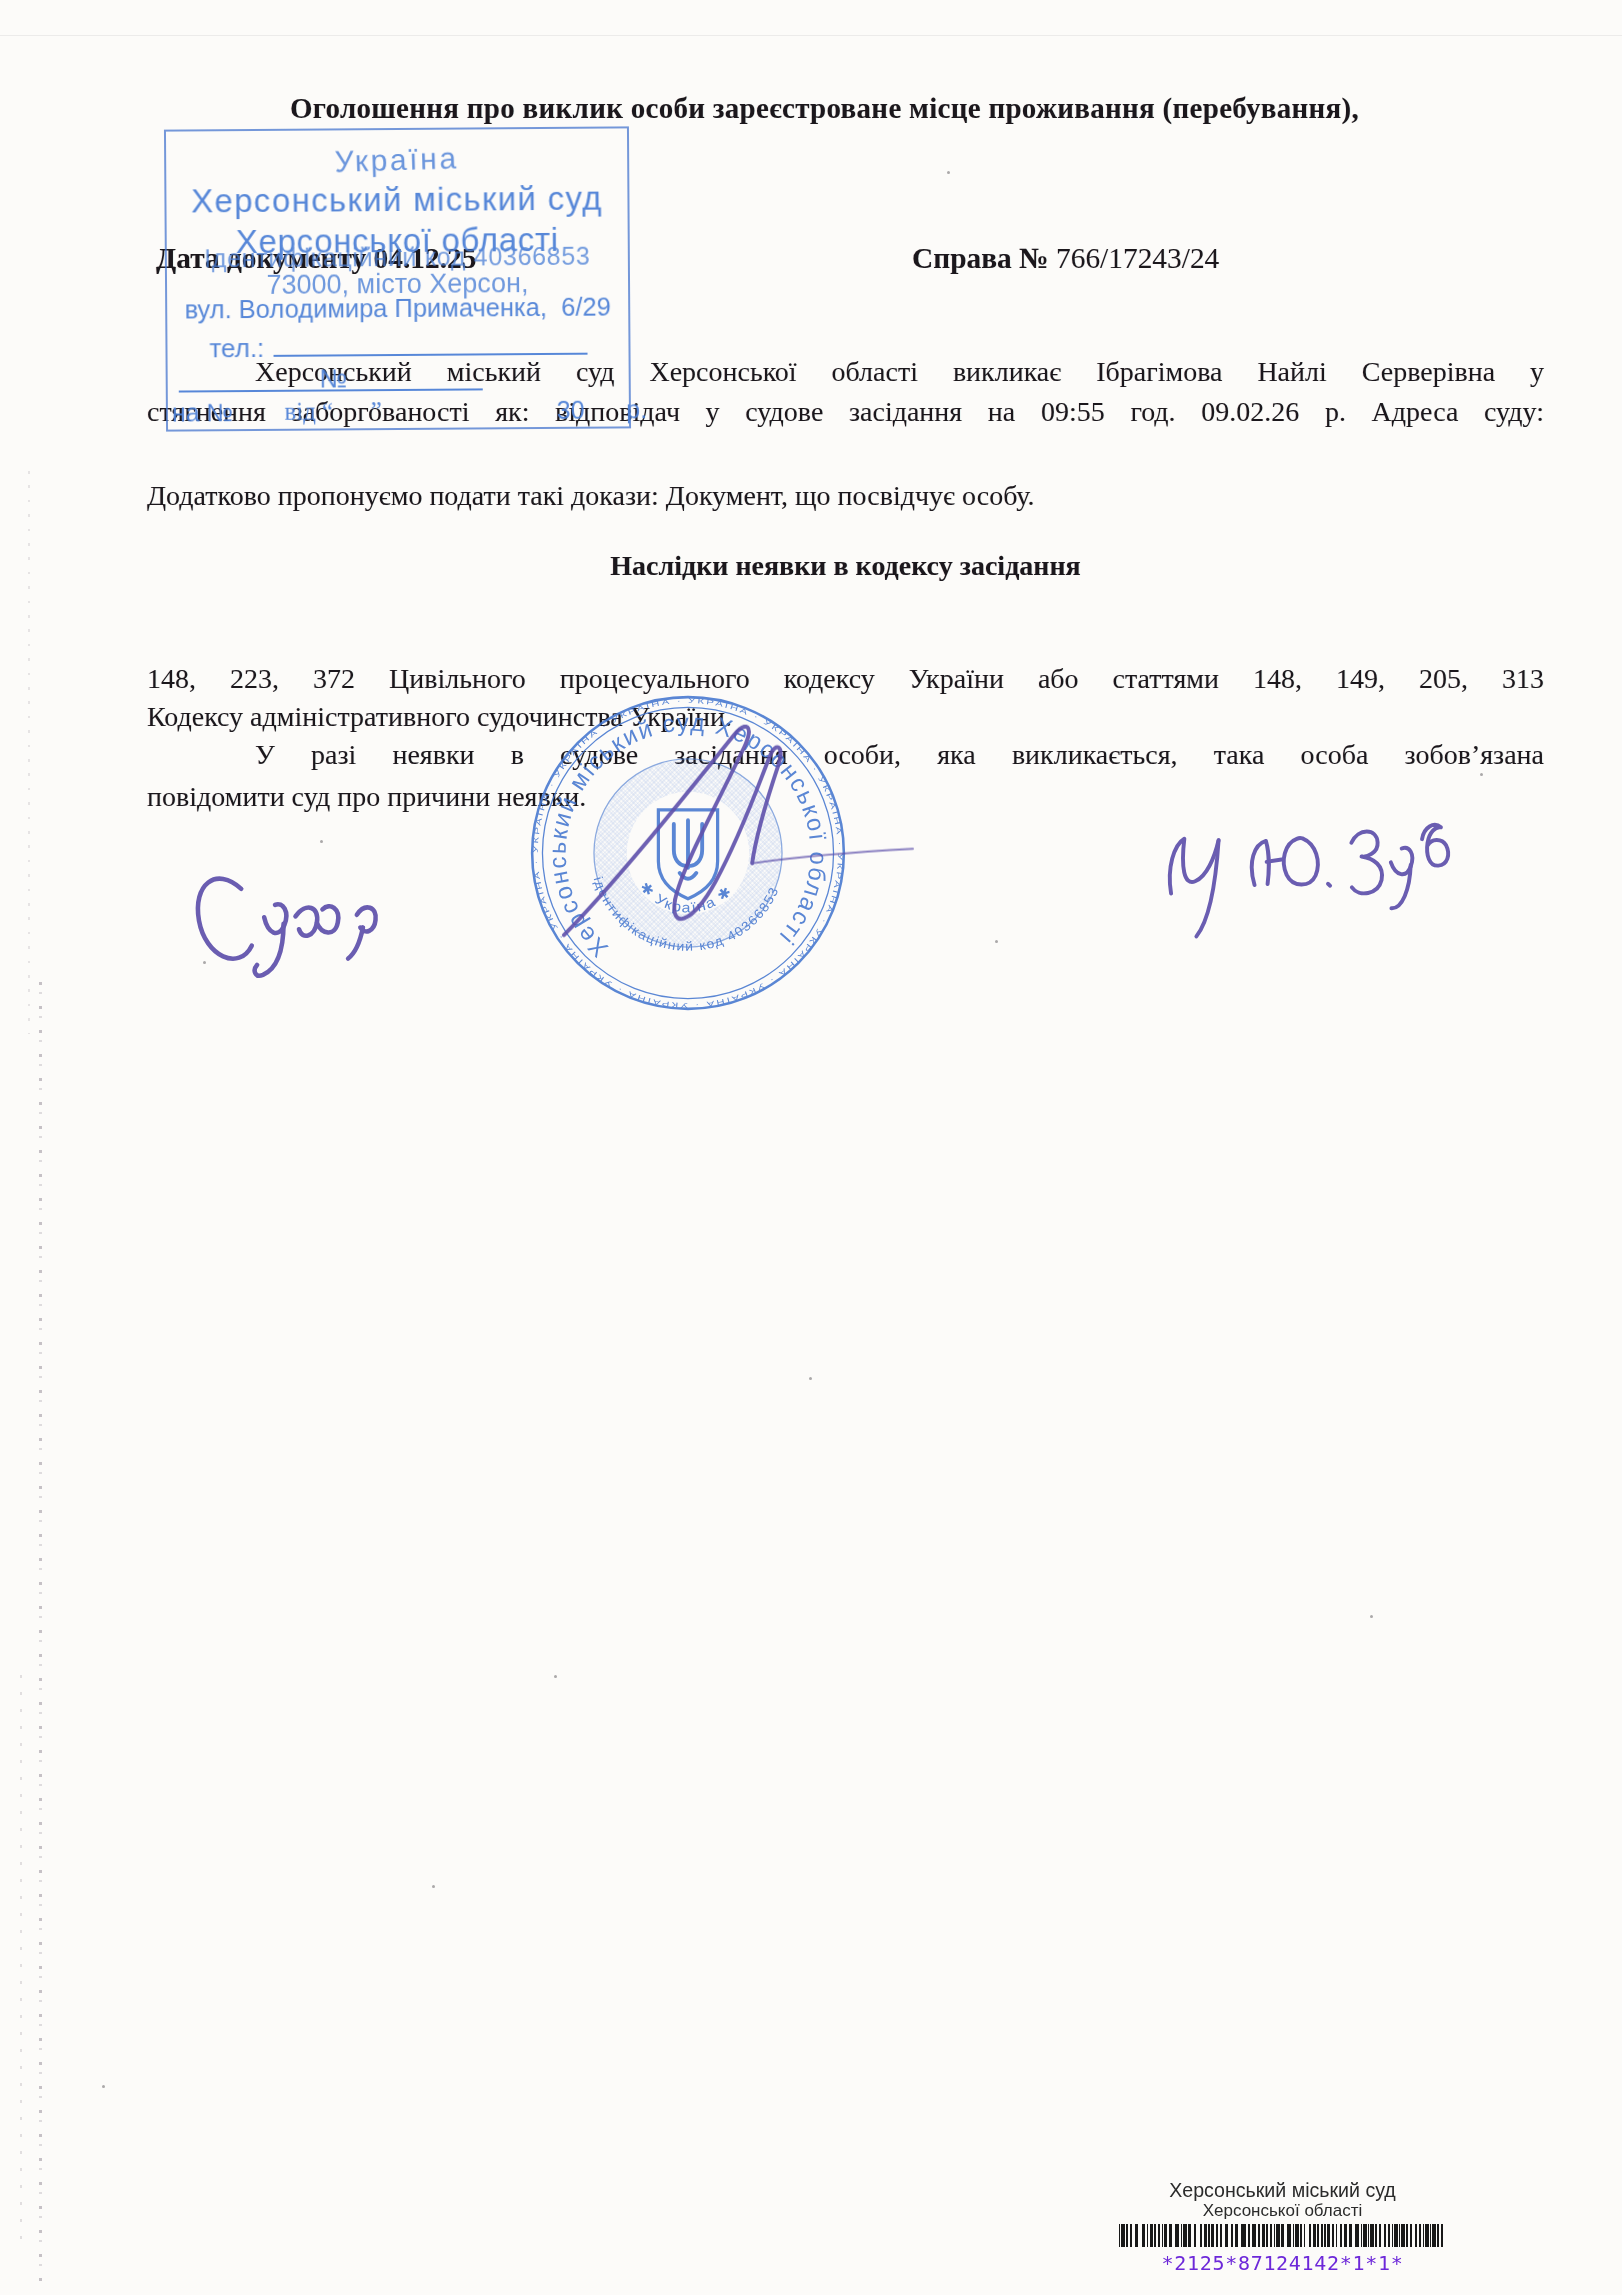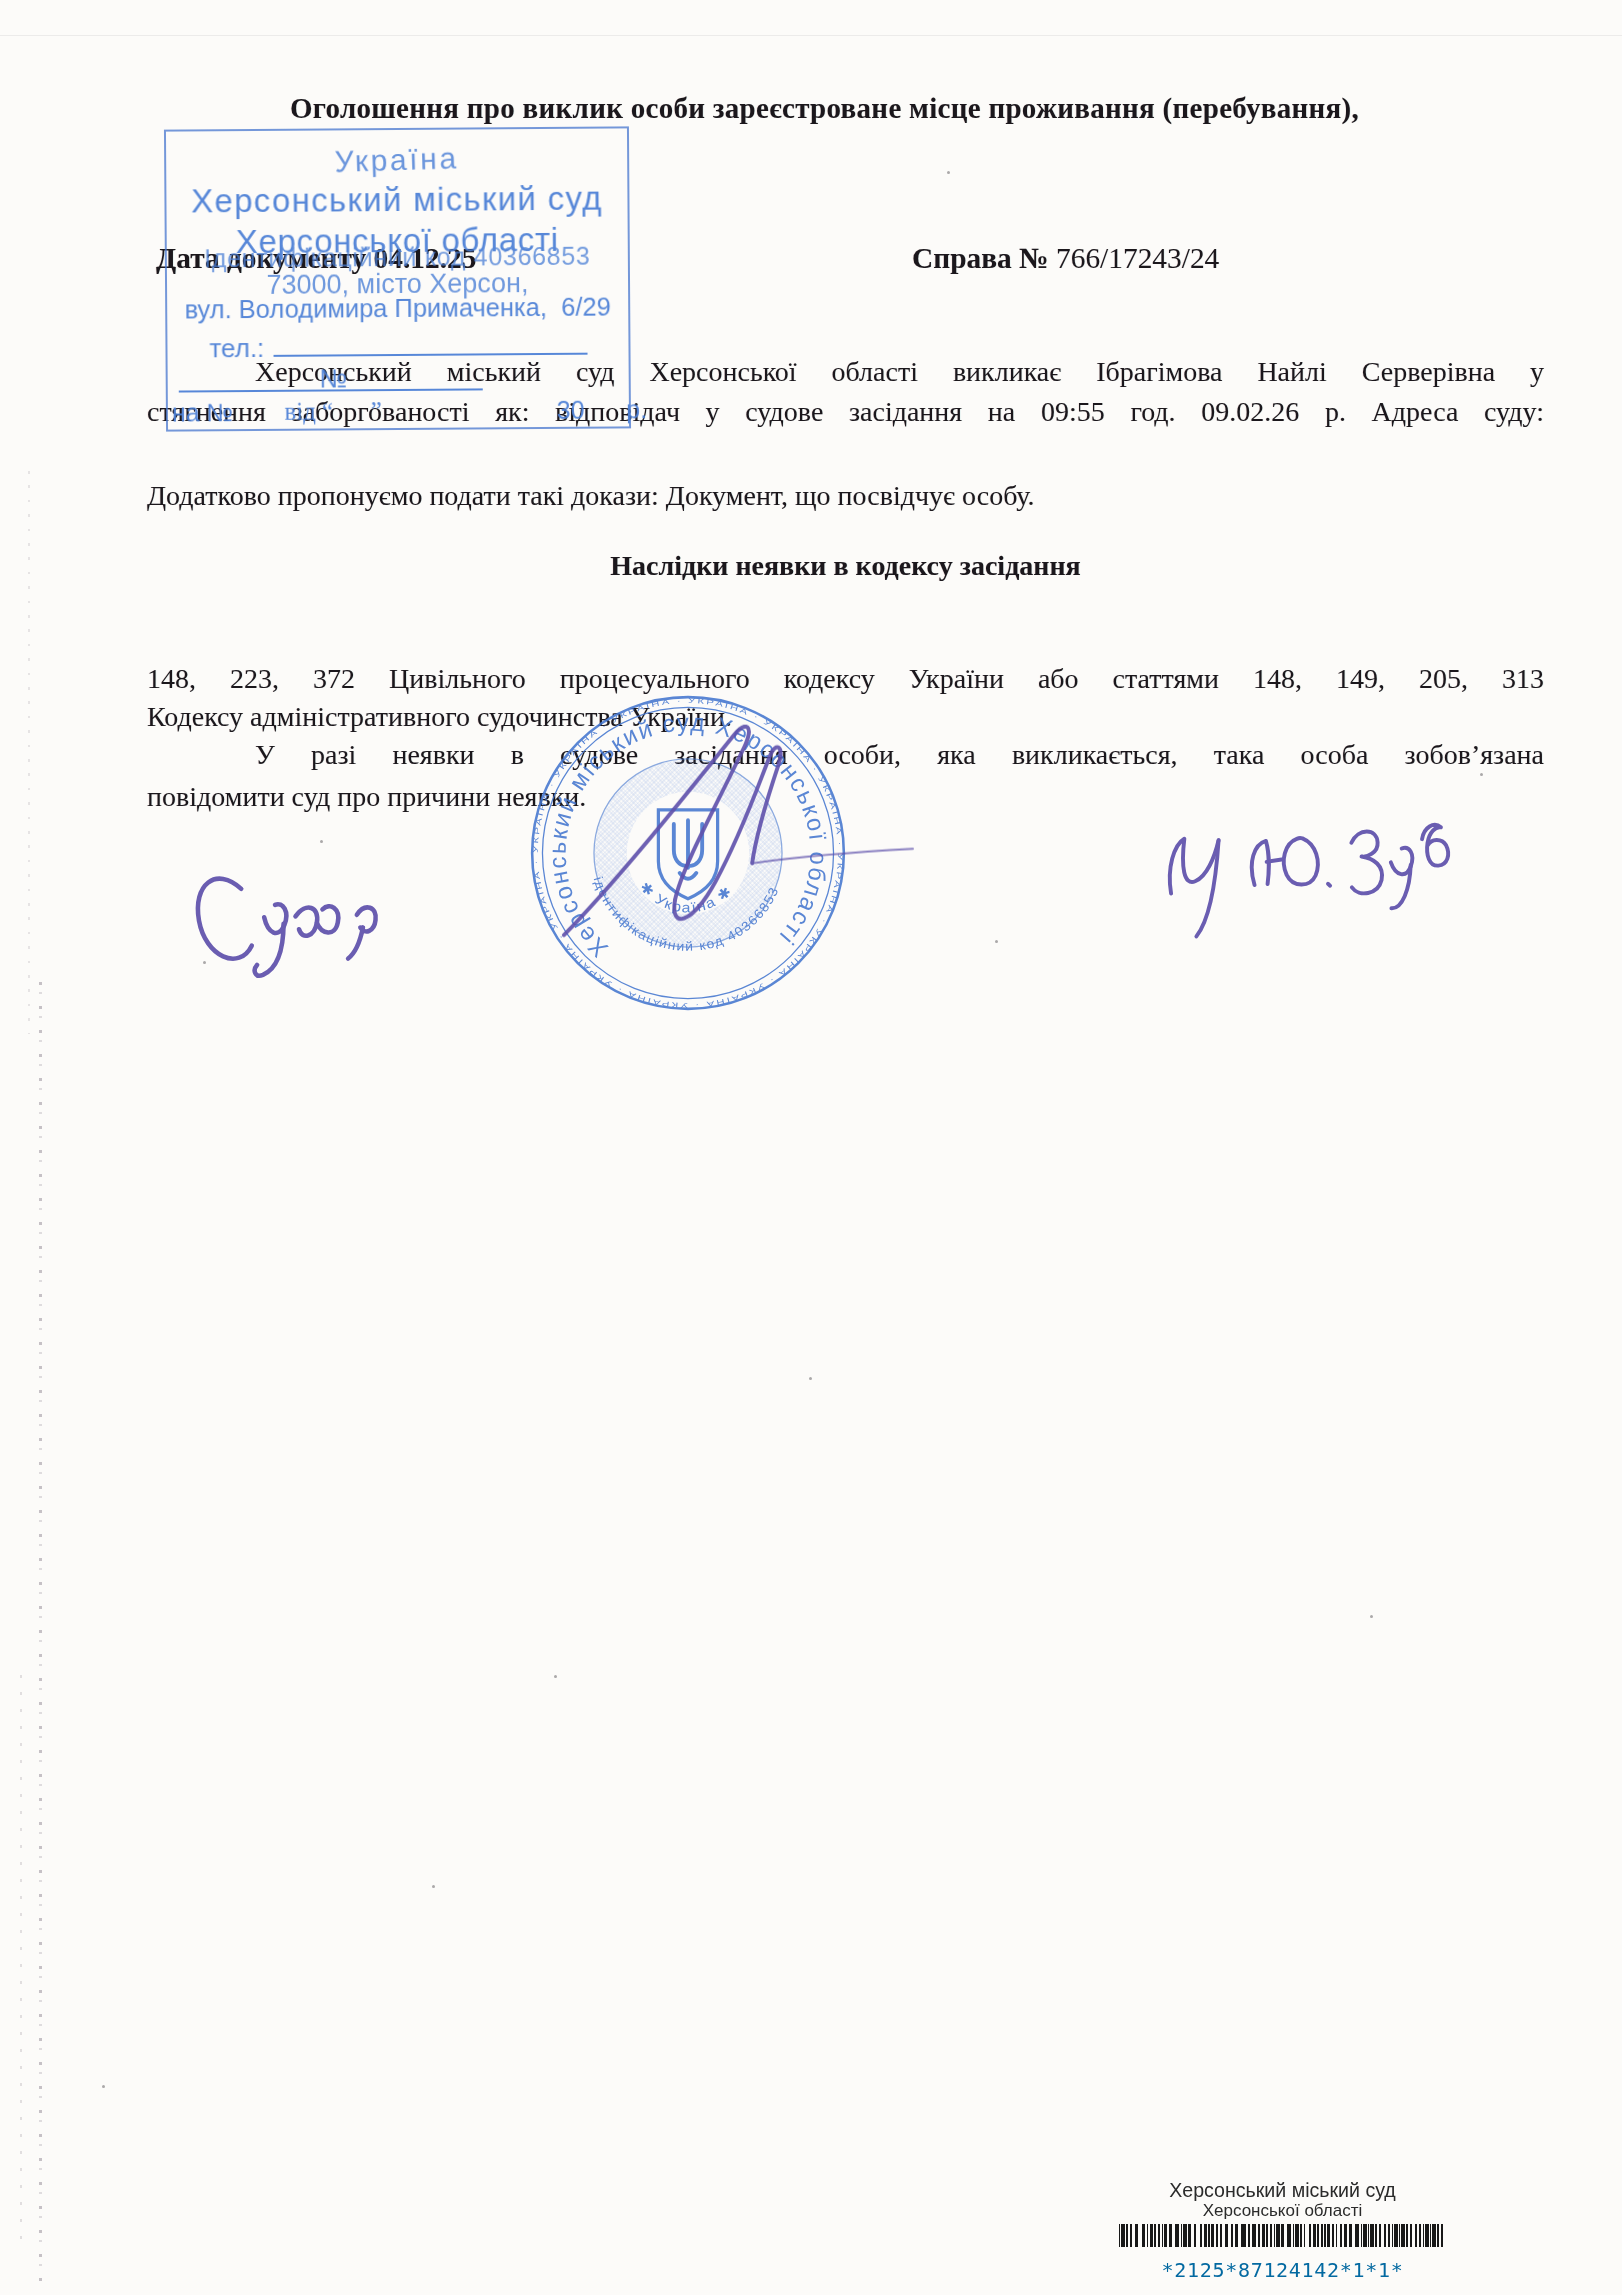--- a/index.html
+++ b/index.html
@@ -56,21 +56,21 @@
   .round-stamp text{font-family:"Liberation Sans",sans-serif;fill:var(--round-stamp-blue,#4476cf);}
   
   .footer{left:1073px;top:2179px;width:419px;text-align:center;
           font-family:"Liberation Sans",sans-serif;color:#2b2b2b;}
   .f1{font-size:19.6px;line-height:22px;}
   .f2{font-size:17px;line-height:19.6px;}
   .barcode{height:23.6px;width:372px;margin:3.3px auto 0;display:flex;align-items:stretch;
            justify-content:center;overflow:hidden;}
   .barcode span{display:inline-block;background:var(--barcode-black,#181818);height:100%;flex:none;}
   .bc-caption{font-family:"DejaVu Sans Mono",monospace;font-size:20px;letter-spacing:0.7px;
-              color:#0369a1;margin-top:11px;}
+              color:#6d28d9;margin-top:4px;}
   
   .hline{left:0;right:0;top:35px;height:1.3px;background:rgba(150,150,150,.15);}
   .strip{filter:blur(0.4px);}
   .strip1{left:39px;top:982px;width:2.6px;height:1302px;
     background:repeating-linear-gradient(180deg,rgba(110,100,115,.38) 0 3.3px,transparent 3.3px 10.5px,rgba(110,100,115,.20) 10.5px 12.4px,transparent 12.4px 24px);}
   .strip2{left:27.5px;top:471px;width:2px;height:563px;
     background:repeating-linear-gradient(180deg,rgba(120,110,120,.16) 0 2.6px,transparent 2.6px 14.4px);}
   .strip3{left:19.6px;top:1675px;width:2px;height:576px;
     background:repeating-linear-gradient(180deg,rgba(120,110,120,.20) 0 2.6px,transparent 2.6px 17px);}
   .speck{width:3.3px;height:3.3px;border-radius:50%;background:rgba(90,85,90,.5);filter:blur(0.3px);}

